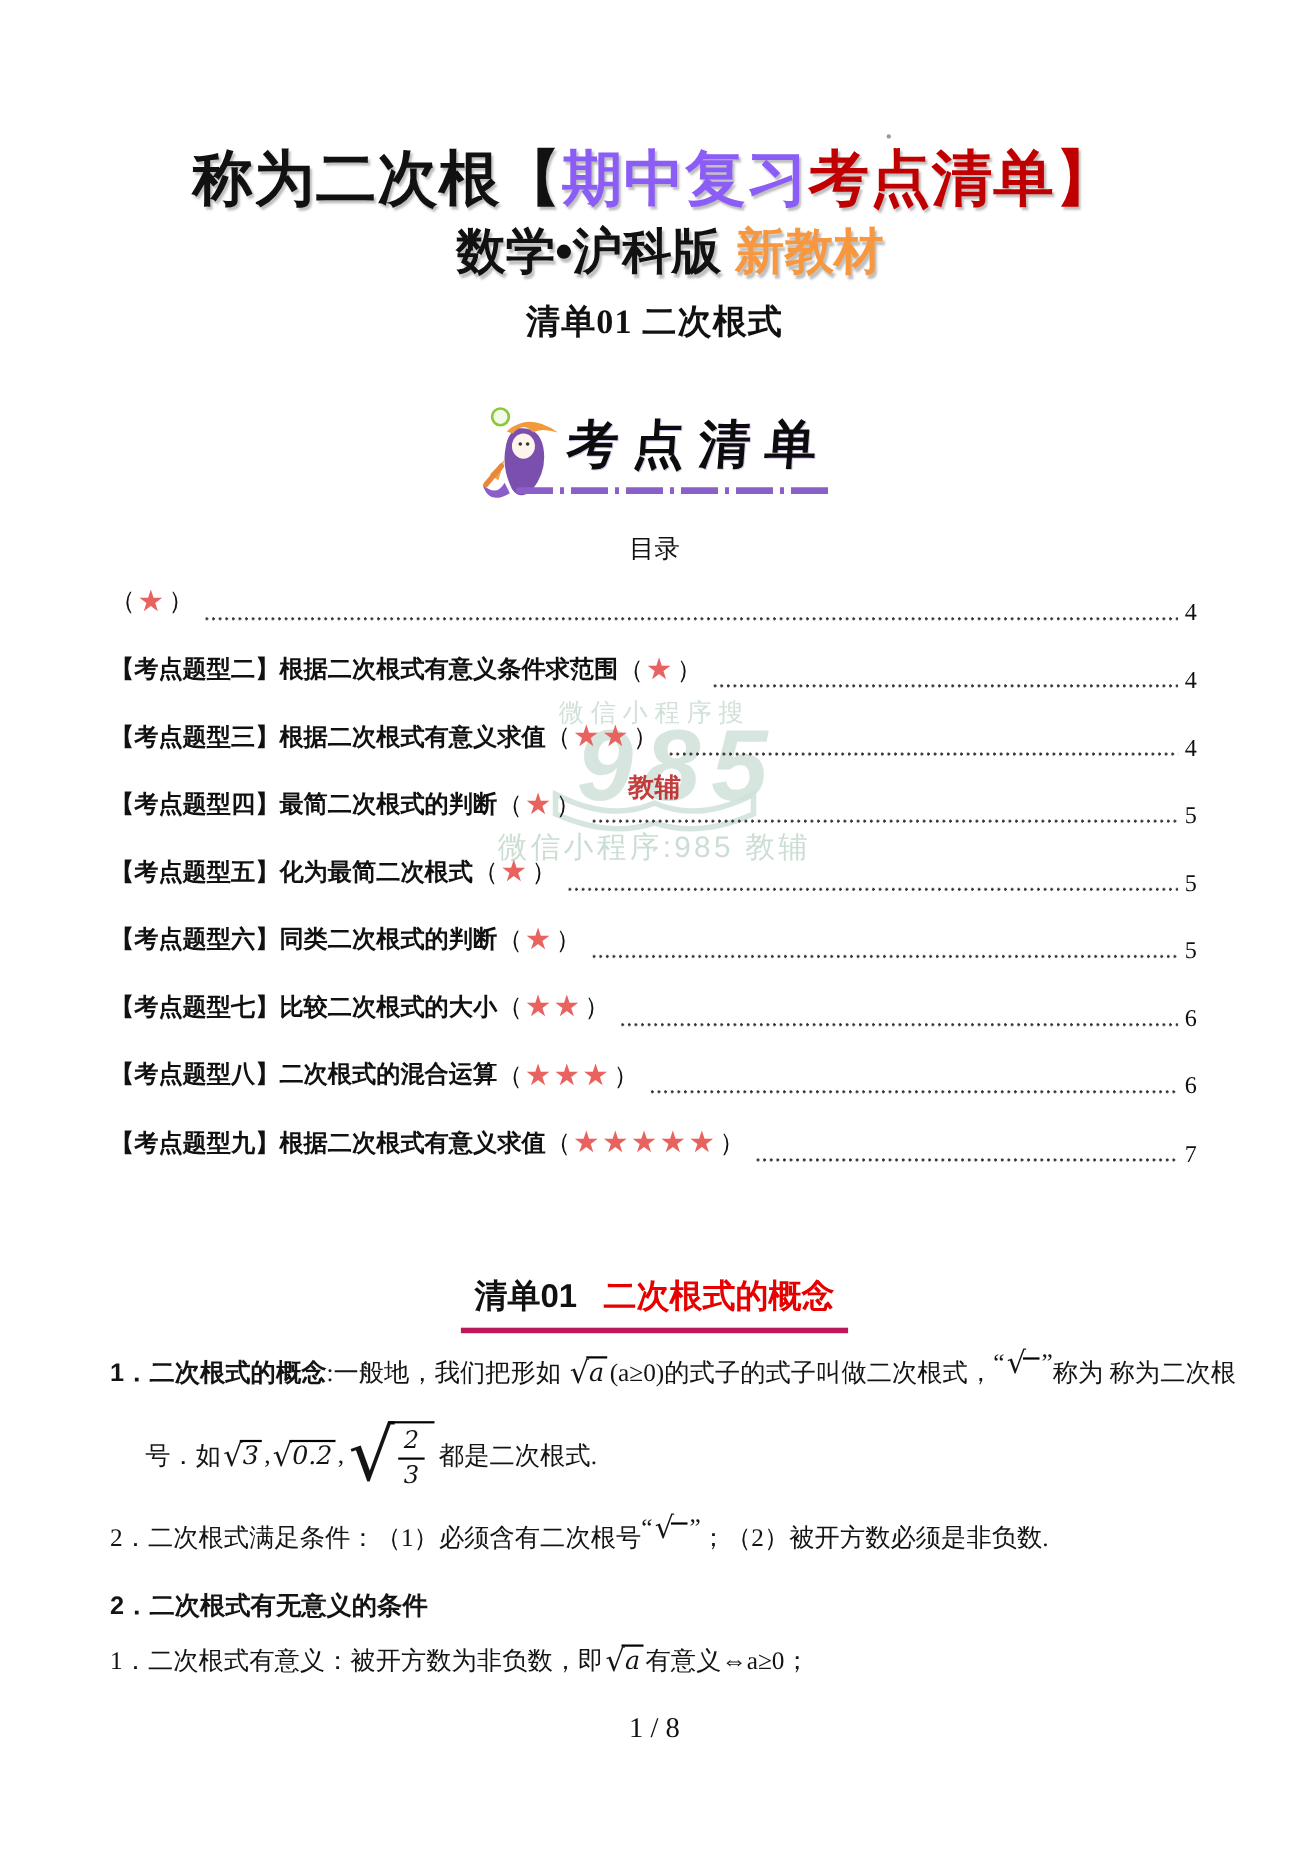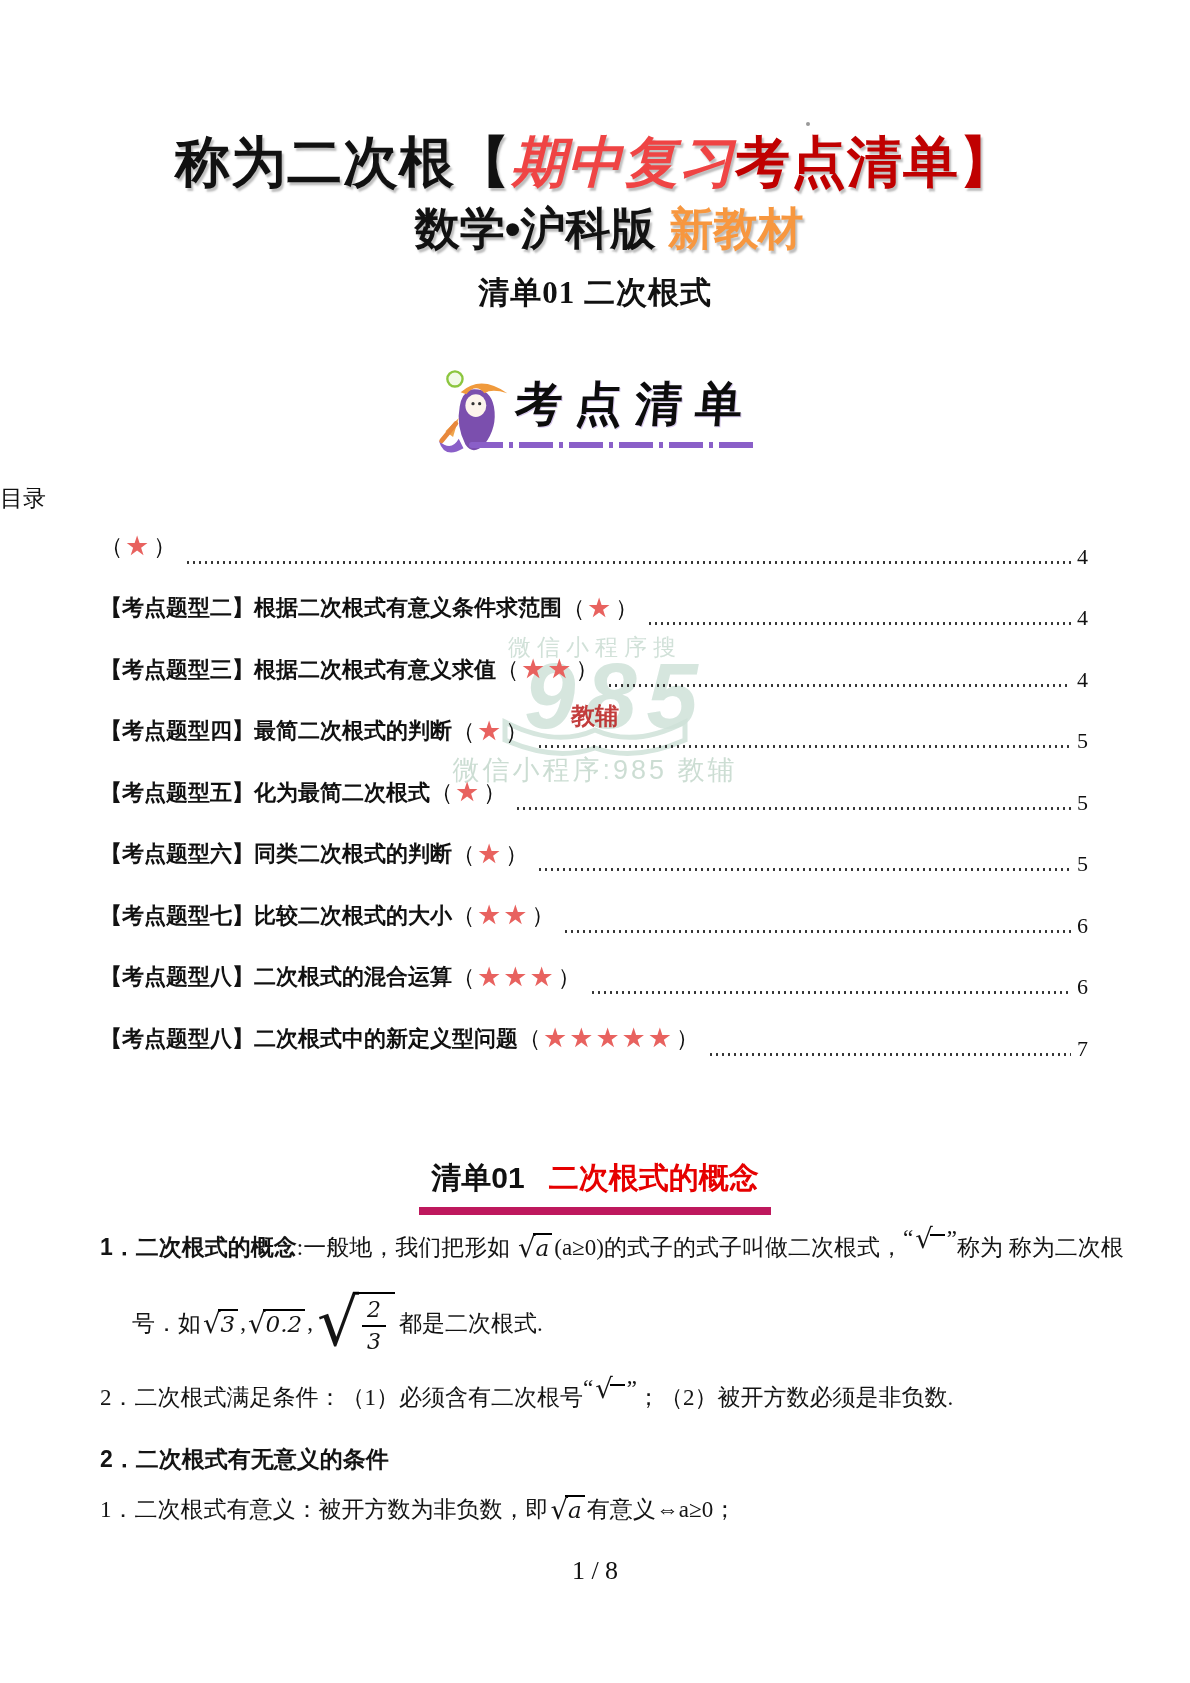--- a/index.html
+++ b/index.html
@@ -4,54 +4,54 @@
 <style>
   html,body{margin:0;padding:0;background:#e9e9e9;}
   .page{position:relative;width:1190px;height:1683px;margin:0 auto;background:#ffffff;
         font-family:"Liberation Sans",sans-serif;color:#111;overflow:hidden;}
   .layer{position:absolute;z-index:1;}
 
   
   .header{left:0;right:0;top:128px;text-align:center;}
   .title1{font-size:55px;font-weight:900;line-height:1.25;letter-spacing:1px;
           text-shadow:2px 3px 2px rgba(110,110,110,.45);white-space:nowrap;}
-  .t-blue{color:#ef4444;font-style:italic;}
+  .t-blue{color:#8b5cf6;}
   .t-red{color:#c00000;}
   .title2{font-size:45px;font-weight:900;margin-top:2px;
           text-shadow:2px 3px 2px rgba(110,110,110,.45);white-space:nowrap;padding-left:28px;}
   .t-orange{color:#f7973f;}
   .doc-title{font-family:"Liberation Serif",serif;font-size:31px;font-weight:700;
              margin-top:13px;letter-spacing:1px;}
 
   
   .badge{left:0;right:0;top:368px;display:flex;justify-content:center;}
   .badge-inner{position:relative;display:flex;align-items:center;}
   .badge-icon{margin-right:4px;margin-bottom:-16px;}
   .badge-text{font-family:"DejaVu Serif",serif;font-weight:900;font-size:47px;
               letter-spacing:13px;transform:skewX(-4deg);padding-bottom:12px;color:#0c0c0c;
               text-shadow:1px 1px 0 rgba(138,95,200,.35);}
   .badge-dashes{position:absolute;left:34px;right:-4px;bottom:4px;height:6px;border-radius:3px;
     background:repeating-linear-gradient(90deg,#8a5fc8 0 34px,transparent 34px 40px,#8a5fc8 40px 44px,transparent 44px 50px);}
 
   
-  .toc-heading{left:0;right:0;top:483px;text-align:left;
+  .toc-heading{left:0;right:0;top:483px;text-align:center;
                font-family:"Liberation Serif",serif;font-size:23px;}
   .toc{left:100px;top:516px;width:988px;}
   .toc-row{display:flex;align-items:center;height:61.5px;}
   .toc-label{font-weight:700;font-size:22px;white-space:nowrap;}
   .toc-paren{font-size:23px;font-weight:400;}
   .toc-stars{color:#e8625f;font-size:27px;letter-spacing:2px;margin:0 2px;line-height:1;}
   .toc-dots{flex:1;align-self:flex-end;margin:0 6px 14px 10px;height:3px;
             background:radial-gradient(circle at 2px 1.5px,#333 1.1px,transparent 1.5px);
             background-size:6px 3px;background-repeat:repeat-x;}
   .toc-page{font-family:"Liberation Serif",serif;font-size:22px;align-self:flex-end;margin-bottom:8px;}
 
   
   .section-heading{left:0;right:0;top:1158px;text-align:center;}
-  .sh-inner{display:inline-block;border-bottom:8px solid #be185d;padding:0 12px 8px;}
+  .sh-inner{display:inline-block;border-bottom:5px solid #be185d;padding:0 12px 8px;}
   .sh-num{font-size:30px;font-weight:900;margin-right:24px;}
   .sh-title{font-size:30px;font-weight:900;color:#e60000;}
 
   
   .content{left:100px;top:1232px;width:1000px;font-family:"Liberation Serif",serif;
            font-size:23px;color:#141414;}
   .cp{position:absolute;white-space:nowrap;left:0;}
   .b{font-family:"Liberation Sans",sans-serif;font-weight:700;}
 
   
@@ -189,21 +189,21 @@
     </div>
       <div class="toc-row">
       <span class="toc-label">【考点题型八】二次根式的混合运算</span>
       <span class="toc-paren">（</span>
       <span class="toc-stars">★★★</span>
       <span class="toc-paren">）</span>
       <span class="toc-dots"></span>
       <span class="toc-page">6</span>
     </div>
       <div class="toc-row">
-      <span class="toc-label">【考点题型八】二次根式中的新定义型问题</span>
+      <span class="toc-label">【考点题型九】根据二次根式有意义求值</span>
       <span class="toc-paren">（</span>
       <span class="toc-stars">★★★★★</span>
       <span class="toc-paren">）</span>
       <span class="toc-dots"></span>
       <span class="toc-page">7</span>
     </div>
     </div>
 
   <div class="layer section-heading">
     <span class="sh-inner">

